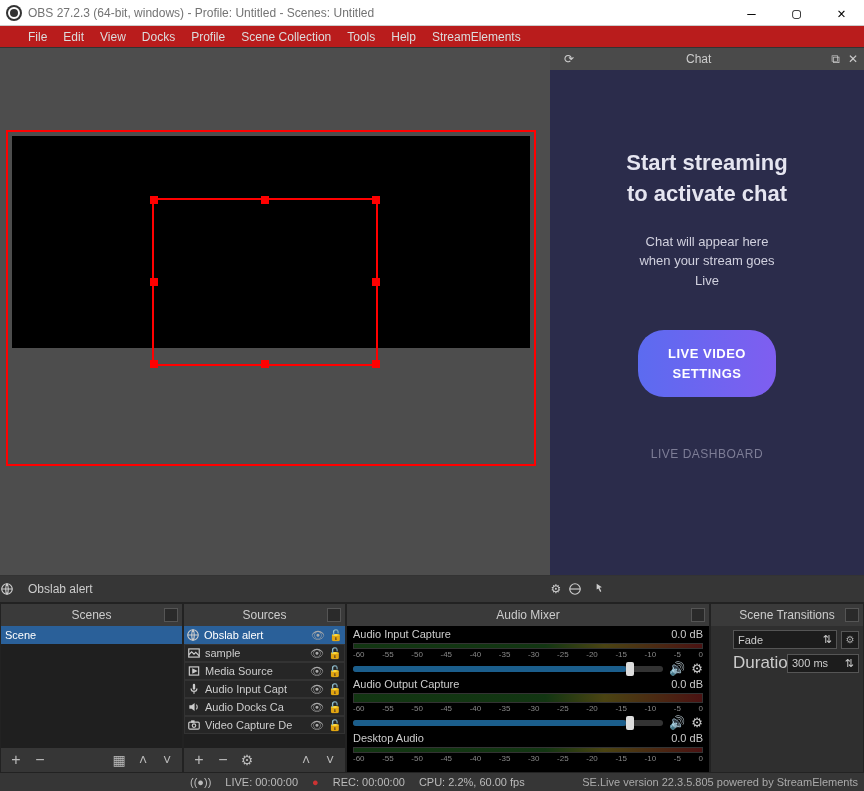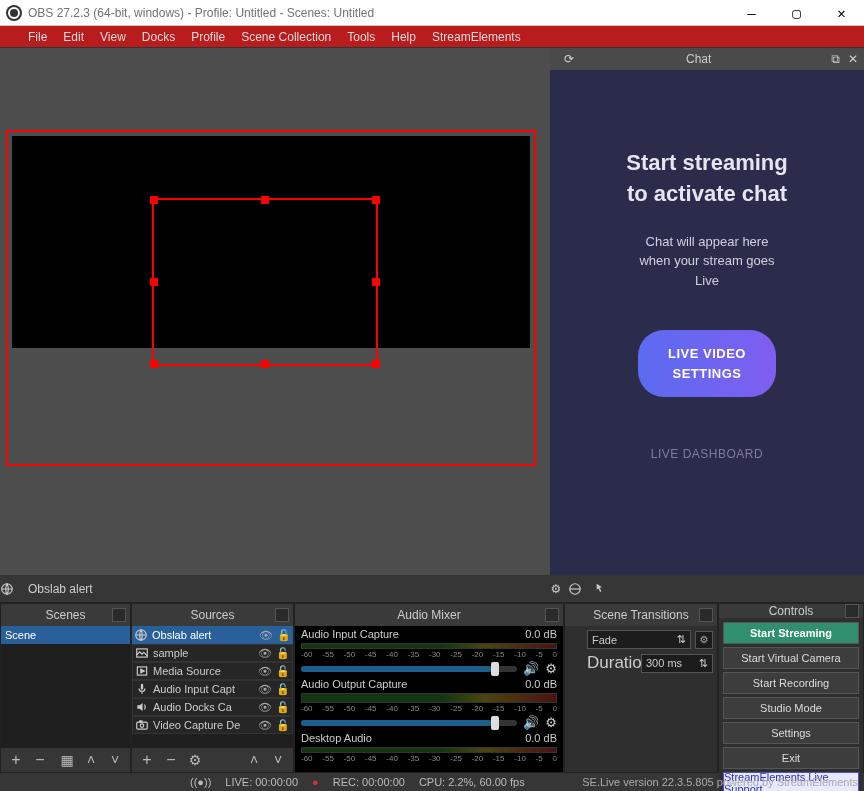--- a/index.html
+++ b/index.html
@@ -42,21 +42,21 @@
 .toolrow { height: 28px; background: #363636; display: flex; align-items: center; border-top: 1px solid #333; border-bottom: 1px solid #222; }
 .toolrow .ico { width: 24px; text-align: center; color: #ccc; }
 .toolrow .label { color: #ccc; padding-left: 4px; flex: 1; }
 
 
 .bottom { display: flex; height: 170px; }
 .panel { background: #2f2f2f; border: 1px solid #222; display: flex; flex-direction: column; }
 .panel-hdr { height: 22px; background: #3a3a3a; display: flex; align-items: center; justify-content: center; color: #ccc; position: relative; }
 .dot-btn { position: absolute; right: 4px; width: 14px; height: 14px; background: #2a2a2a; border: 1px solid #555; }
 
-.scenes-panel { width: 131px; }
+.scenes-panel { width: 183px; }
 .sources-panel { width: 163px; }
 .mixer-panel { flex: 1; min-width: 0; }
 .trans-panel { width: 154px; }
 .controls-panel { width: 146px; }
 
 .list-body { flex: 1; background: #1f1f1f; overflow: hidden; }
 .list-item { height: 18px; display: flex; align-items: center; padding: 0 4px; color: #ccc; font-size: 11px; white-space: nowrap; }
 .list-item.selected { background: #2a6099; color: #fff; }
 .src-row { height: 18px; display: flex; align-items: center; gap: 4px; padding: 0 2px; color: #ccc; font-size: 11px; overflow: hidden; }
 .src-row .src-icon { width: 14px; text-align: center; flex-shrink: 0; }
@@ -410,35 +410,20 @@
       <div class="trans-row">
         <div class="trans-label">Duration</div>
         <div class="trans-value">
             <span>300 ms</span>
             <span>⇅</span>
           </div>
       </div>
     </div>
   </div>
 
-  <div class="panel controls-panel">
-    <div class="panel-hdr">
-        <span>Controls</span>
-        <div class="dot-btn"></div>
-      </div>
-    <div class="ctrl-body">
-      <div class="ctrl-btn stream">Start Streaming</div>
-      <div class="ctrl-btn">Start Virtual Camera</div>
-      <div class="ctrl-btn">Start Recording</div>
-      <div class="ctrl-btn">Studio Mode</div>
-      <div class="ctrl-btn">Settings</div>
-      <div class="ctrl-btn">Exit</div>
-      <div class="ctrl-btn live-sup">StreamElements Live Support</div>
-    </div>
-  </div>
 </div>
 
 <div class="status">
   <div class="left-pad"></div>
   <span>((●))</span>
   <span>LIVE: 00:00:00</span>
   <span style="color:#c33">●</span>
   <span>REC: 00:00:00</span>
   <span>CPU: 2.2%, 60.00 fps</span>
   <span class="right">SE.Live version 22.3.5.805 powered by StreamElements</span>

